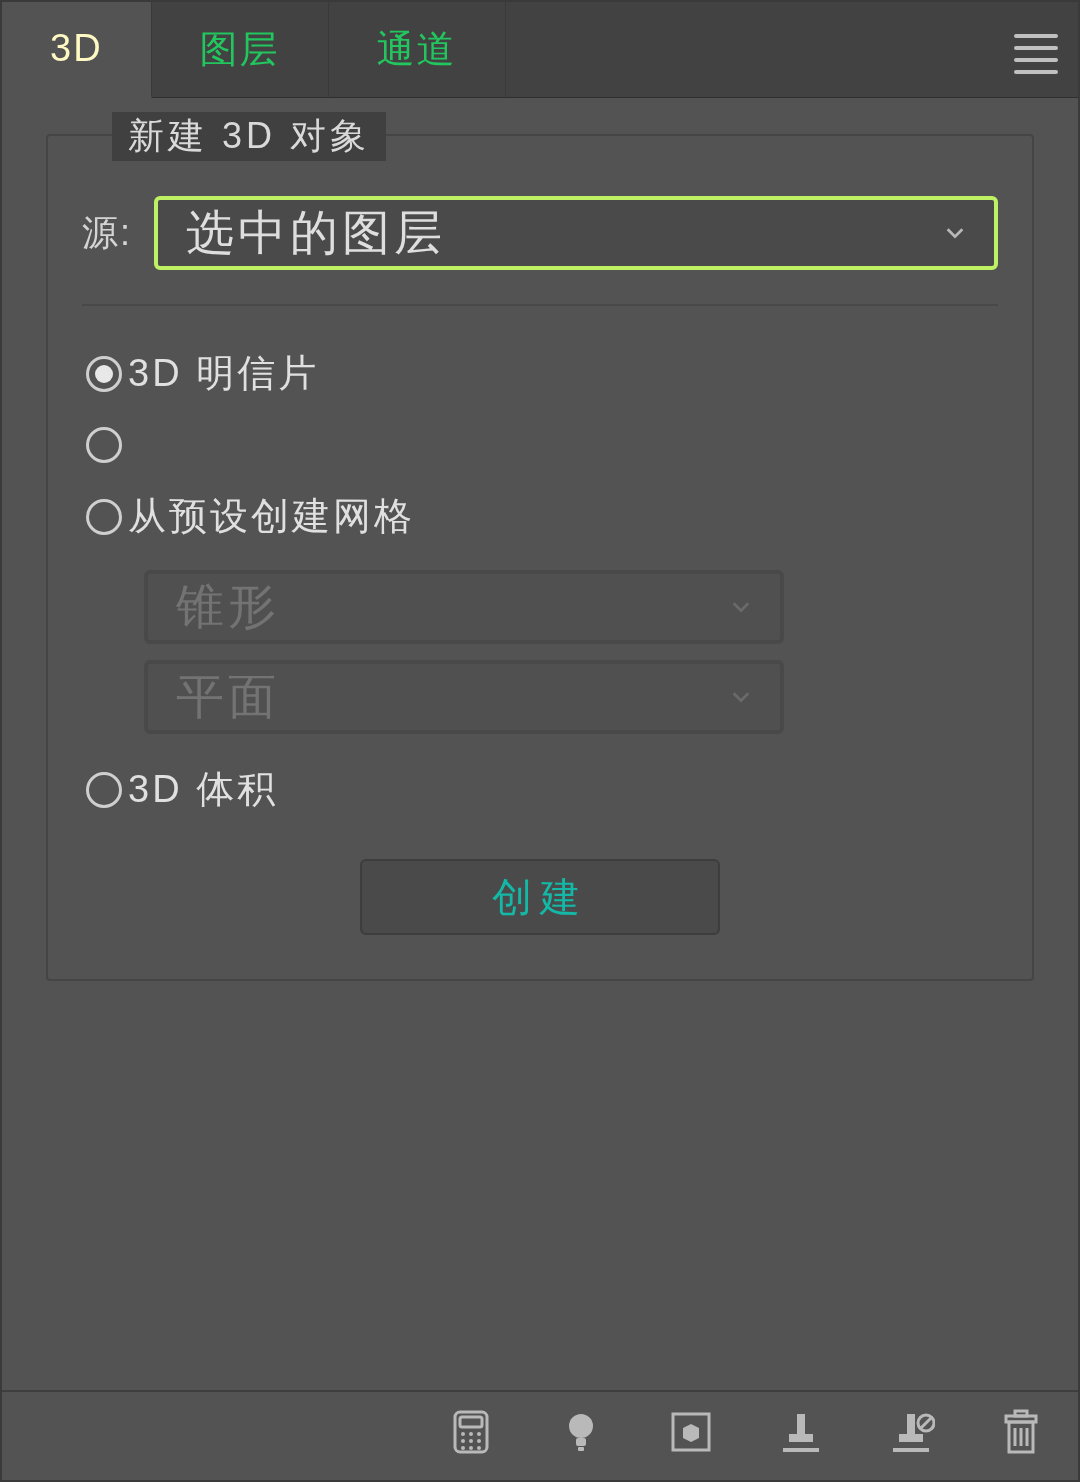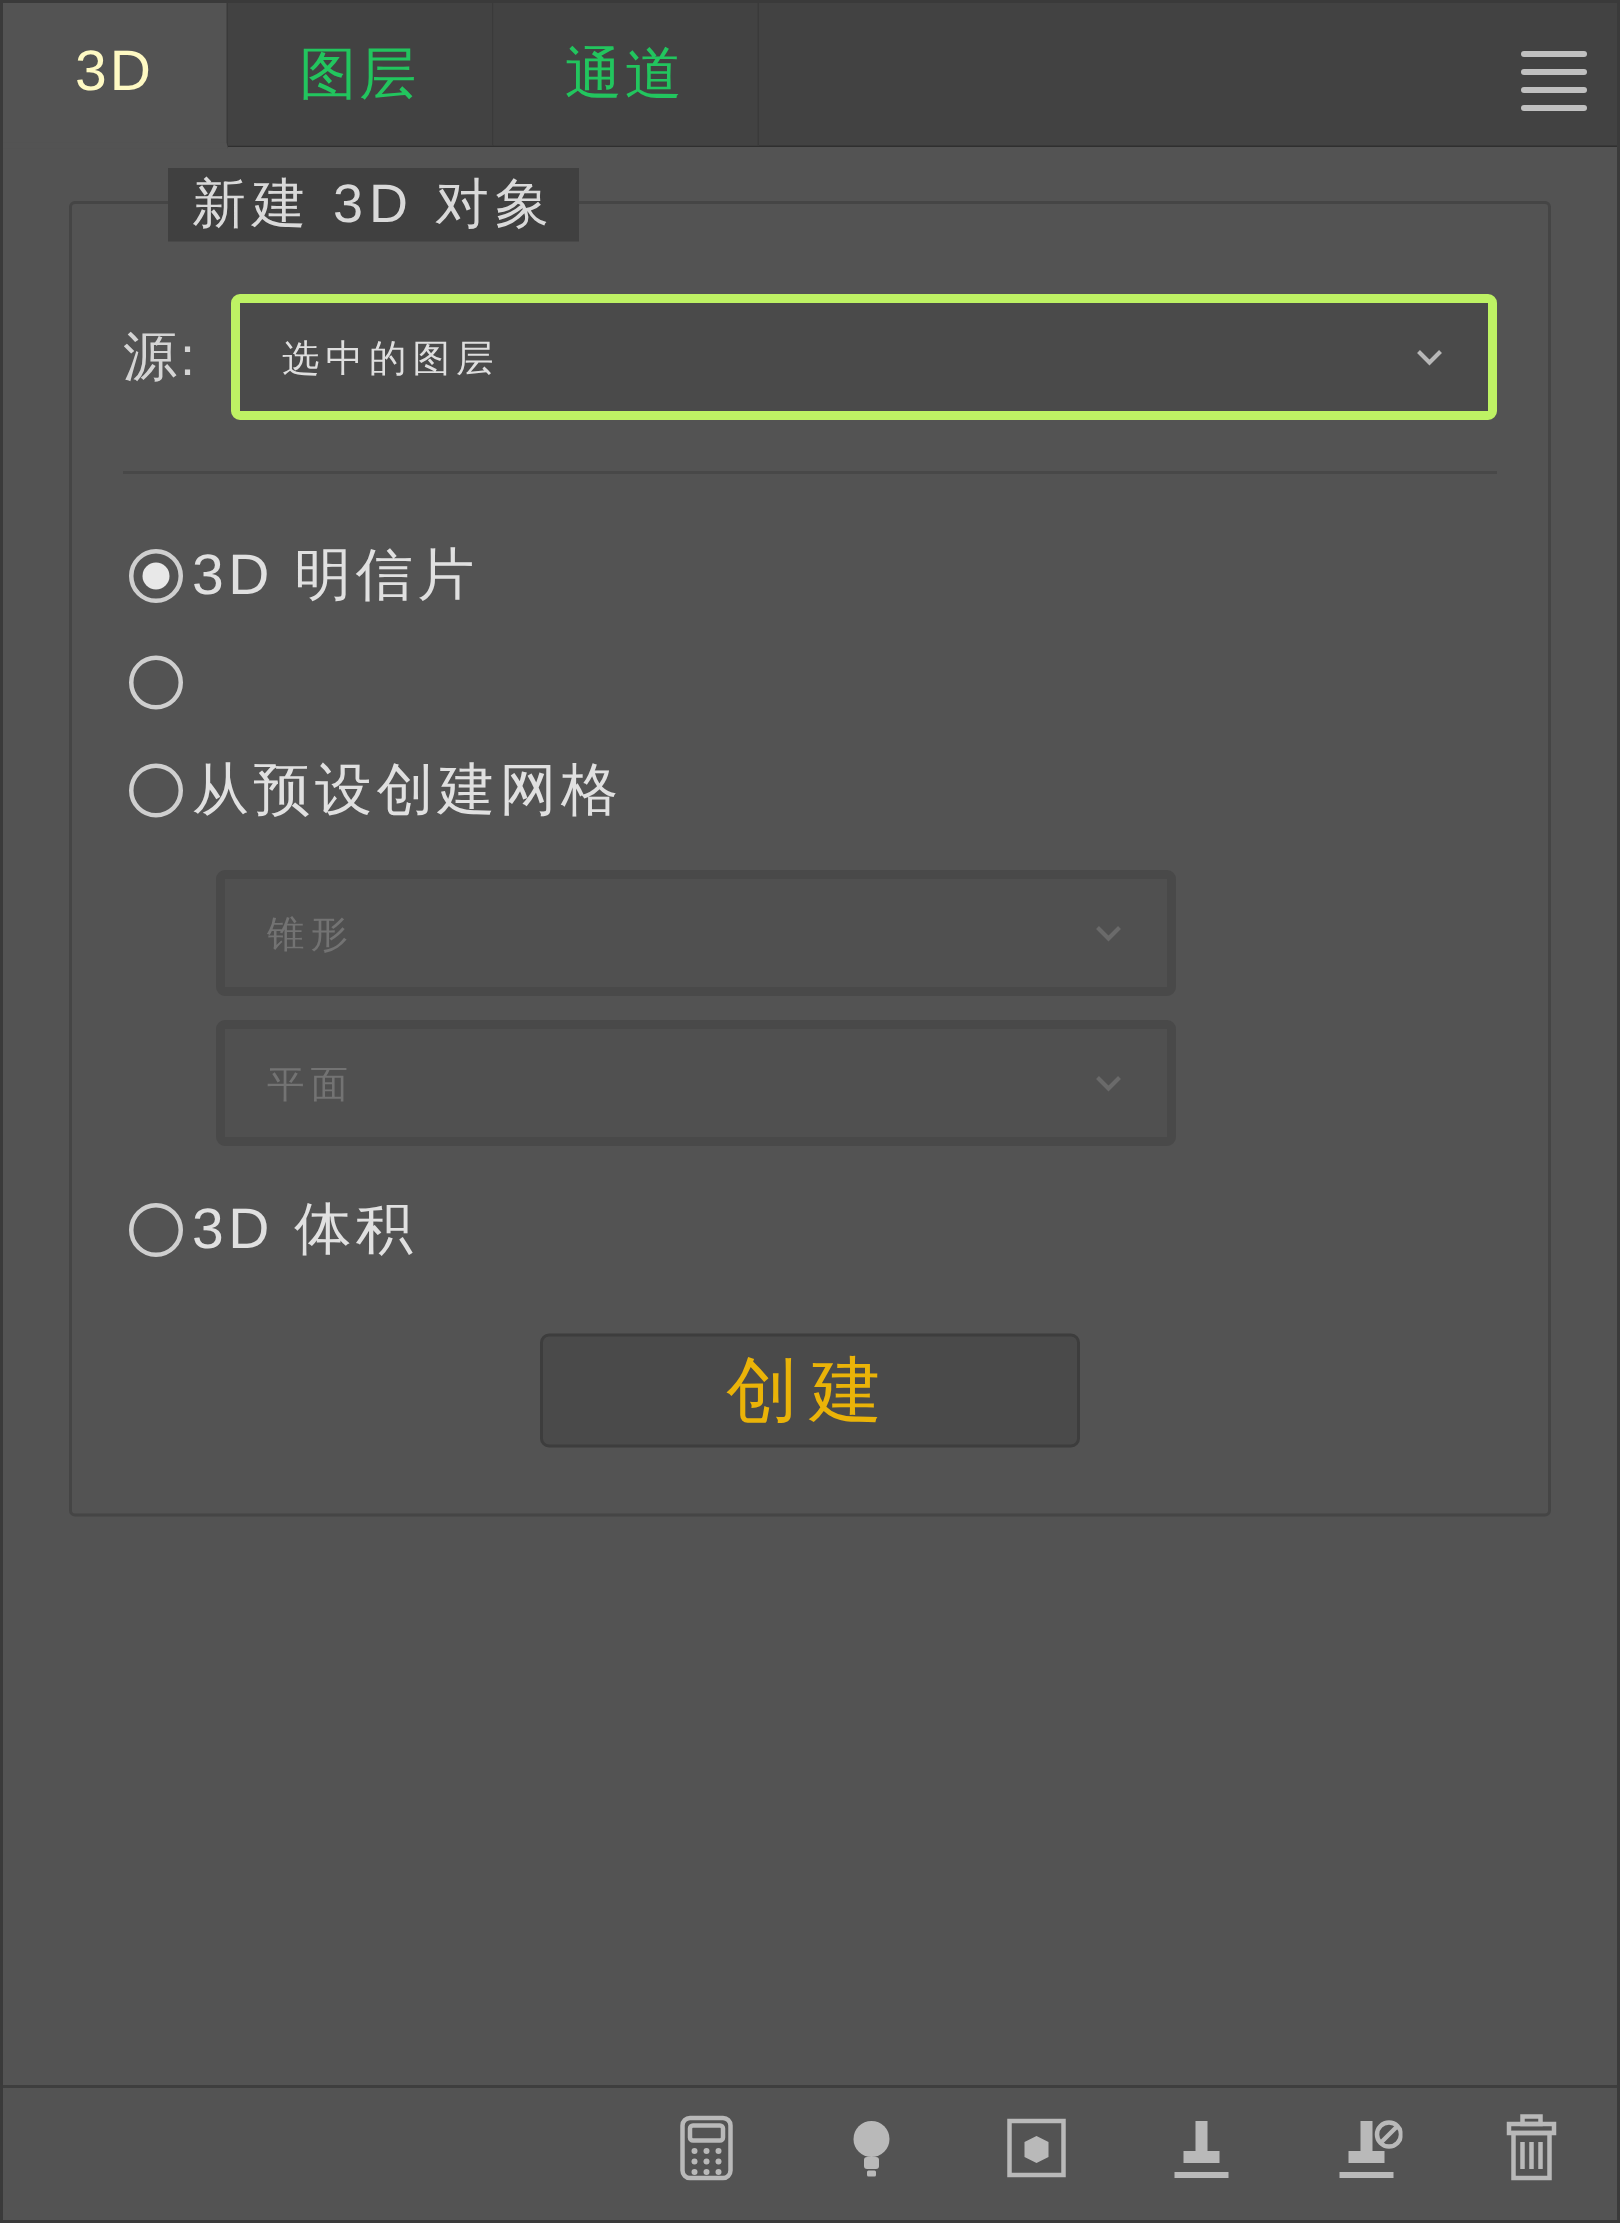--- a/index.html
+++ b/index.html
@@ -94,30 +94,30 @@
       margin-top: 30px;
       margin-bottom: 34px;
     }
     .src-label {
       color: #d4d4d4;
       font-size: 36px;
       letter-spacing: 2px;
     }
     .select {
       flex: 1;
-      height: 84px;
+      height: 74px;
       background: #4a4a4a;
-      border: 6px solid #bef264;
+      border: 4px solid #bef264;
       border-radius: 6px;
       display: flex;
       align-items: center;
       justify-content: space-between;
       padding: 0 28px;
       color: #dedede;
-      font-size: 25px;
+      font-size: 48px;
       cursor: pointer;
       letter-spacing: 4px;
     }
     .select.disabled {
       color: #737373;
       border-color: #494949;
       background: #505050;
       cursor: default;
     }
     .chev { width: 22px; height: 22px; }
@@ -166,22 +166,22 @@
       display: flex;
       justify-content: center;
       margin-top: 30px;
     }
     .btn {
       width: 360px;
       height: 76px;
       background: #4a4a4a;
       border: 2px solid #3d3d3d;
       border-radius: 6px;
-      color: #eab308;
-      font-size: 48px;
+      color: #14b8a6;
+      font-size: 40px;
       letter-spacing: 8px;
       display: flex;
       align-items: center;
       justify-content: center;
       cursor: pointer;
     }
 
     
     .footer {
       height: 90px;

